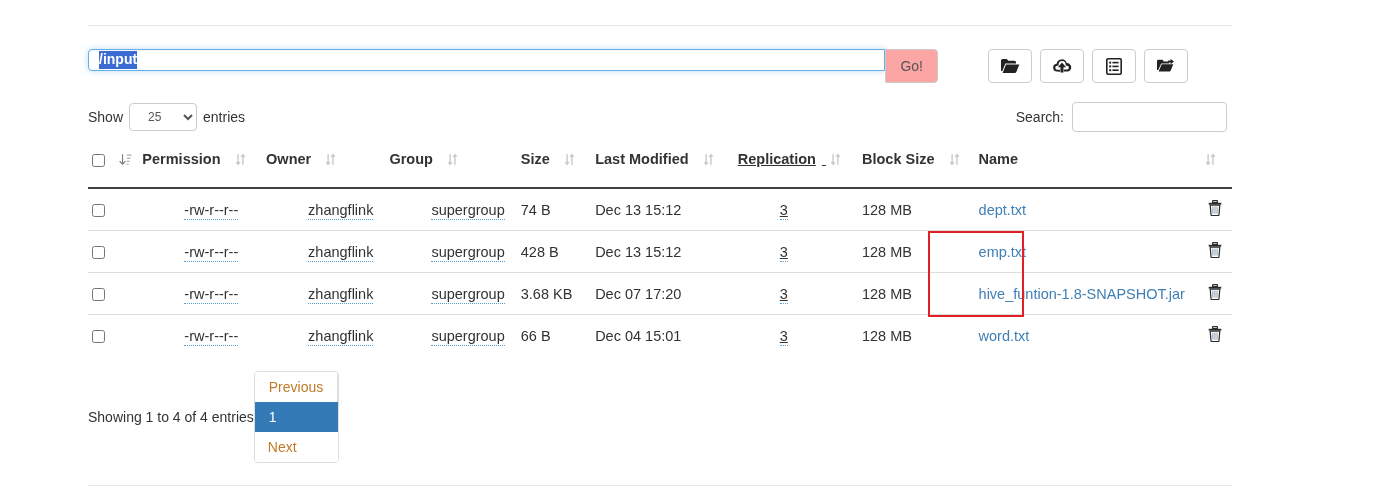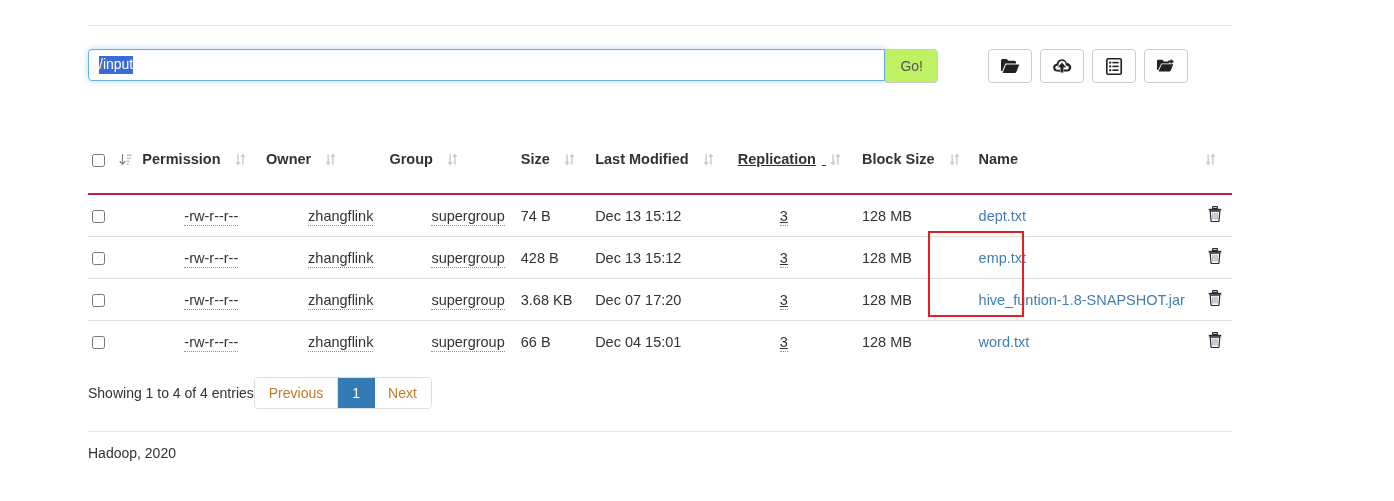--- a/index.html
+++ b/index.html
@@ -49,45 +49,46 @@
     align-items: flex-start;
     margin-top: 23px;
     height: 34px;
   }
   .input-group {
     display: flex;
     width: 850px;
   }
   .path-input-display {
     flex: 1;
-    height: 32px;
+    height: 22px;
     box-sizing: border-box;
     border: 1px solid #66afe9;
     border-radius: 4px 0 0 4px;
     background: #fff;
     box-shadow: inset 0 1px 1px rgba(0,0,0,.04), 0 0 6px rgba(102,175,233,.45);
     display: flex;
     align-items: center;
     padding: 0 10px;
     font-size: 14px;
     color: #555;
+    font-weight: bold;
   }
   .sel-text {
     background: #3b6cd4;
     color: #ffffff;
     padding: 1px 0 2px 0;
     line-height: 15px;
   }
   .go-btn {
     height: 34px;
     box-sizing: border-box;
     border: 1px solid #cccccc;
     border-left: 1px solid #cccccc;
     border-radius: 0 4px 4px 0;
-    background: #bef264;
+    background: #fca5a5;
     color: #555555;
     font-size: 14px;
     font-family: "Liberation Sans", sans-serif;
     padding: 0 14px;
     cursor: pointer;
     line-height: 32px;
   }
   .tool-group {
     display: flex;
     margin-left: 50px;
@@ -159,22 +160,22 @@
   table.files {
     width: 100%;
     border-collapse: collapse;
     margin-top: 10px;
     font-size: 14.5px;
   }
   table.files thead th {
     text-align: left;
     font-weight: bold;
     color: #333333;
-    padding: 8px 8px 26px 8px;
-    border-bottom: 2px solid #be185d;
+    padding: 8px 8px 20px 8px;
+    border-bottom: 2px solid #404040;
     white-space: nowrap;
     vertical-align: bottom;
     font-size: 14.5px;
     position: relative;
   }
   table.files tbody td {
     padding: 11px 8px;
     border-top: 1px solid #dddddd;
     color: #333333;
     white-space: nowrap;
@@ -247,20 +248,21 @@
   .info-text {
     font-size: 14px;
     color: #333333;
   }
   .pagination {
     display: flex;
     border: 1px solid #dddddd;
     border-radius: 4px;
     overflow: hidden;
     margin-right: 5px;
+    flex-direction: column;
   }
   .page-btn {
     padding: 7px 14px;
     font-size: 14px;
     color: #c07a28;
     background: #ffffff;
     border-right: 1px solid #dddddd;
     cursor: pointer;
     user-select: none;
   }
@@ -333,20 +335,31 @@
               <path d="M1 3.2A1.4 1.4 0 0 1 2.4 1.8h4l1.5 1.7h5.3v1.9H5.2L2.2 12H1V3.2z" fill="#222"></path>
               <path d="M5.9 6.2h11.4l-2.7 6.6a1.3 1.3 0 0 1-1.2.8H2.6l2.8-6.7a1.2 1.2 0 0 1 .5-.7z" fill="#222"></path>
               <path d="M14.6 1l3.4 2.6-3.4 2.6V4.6h-2.4V2.6h2.4z" fill="#222"></path>
             </svg>
           </span>
         </button>
       </div>
     </div>
 
     <div class="controls-row">
+      <div class="length-box">
+        <span>Show</span>
+        <select>
+          <option>25</option>
+        </select>
+        <span>entries</span>
+      </div>
+      <div class="filter-box">
+        <span>Search:</span>
+        <input type="text" placeholder="" style="">
+      </div>
     </div>
 
     <table class="files">
       <thead>
         <tr>
           <th class="col-check">
             <input type="checkbox" class="row-check" style="">
           </th>
           <th class="col-sorticon">
             <span class="sort-icon">

